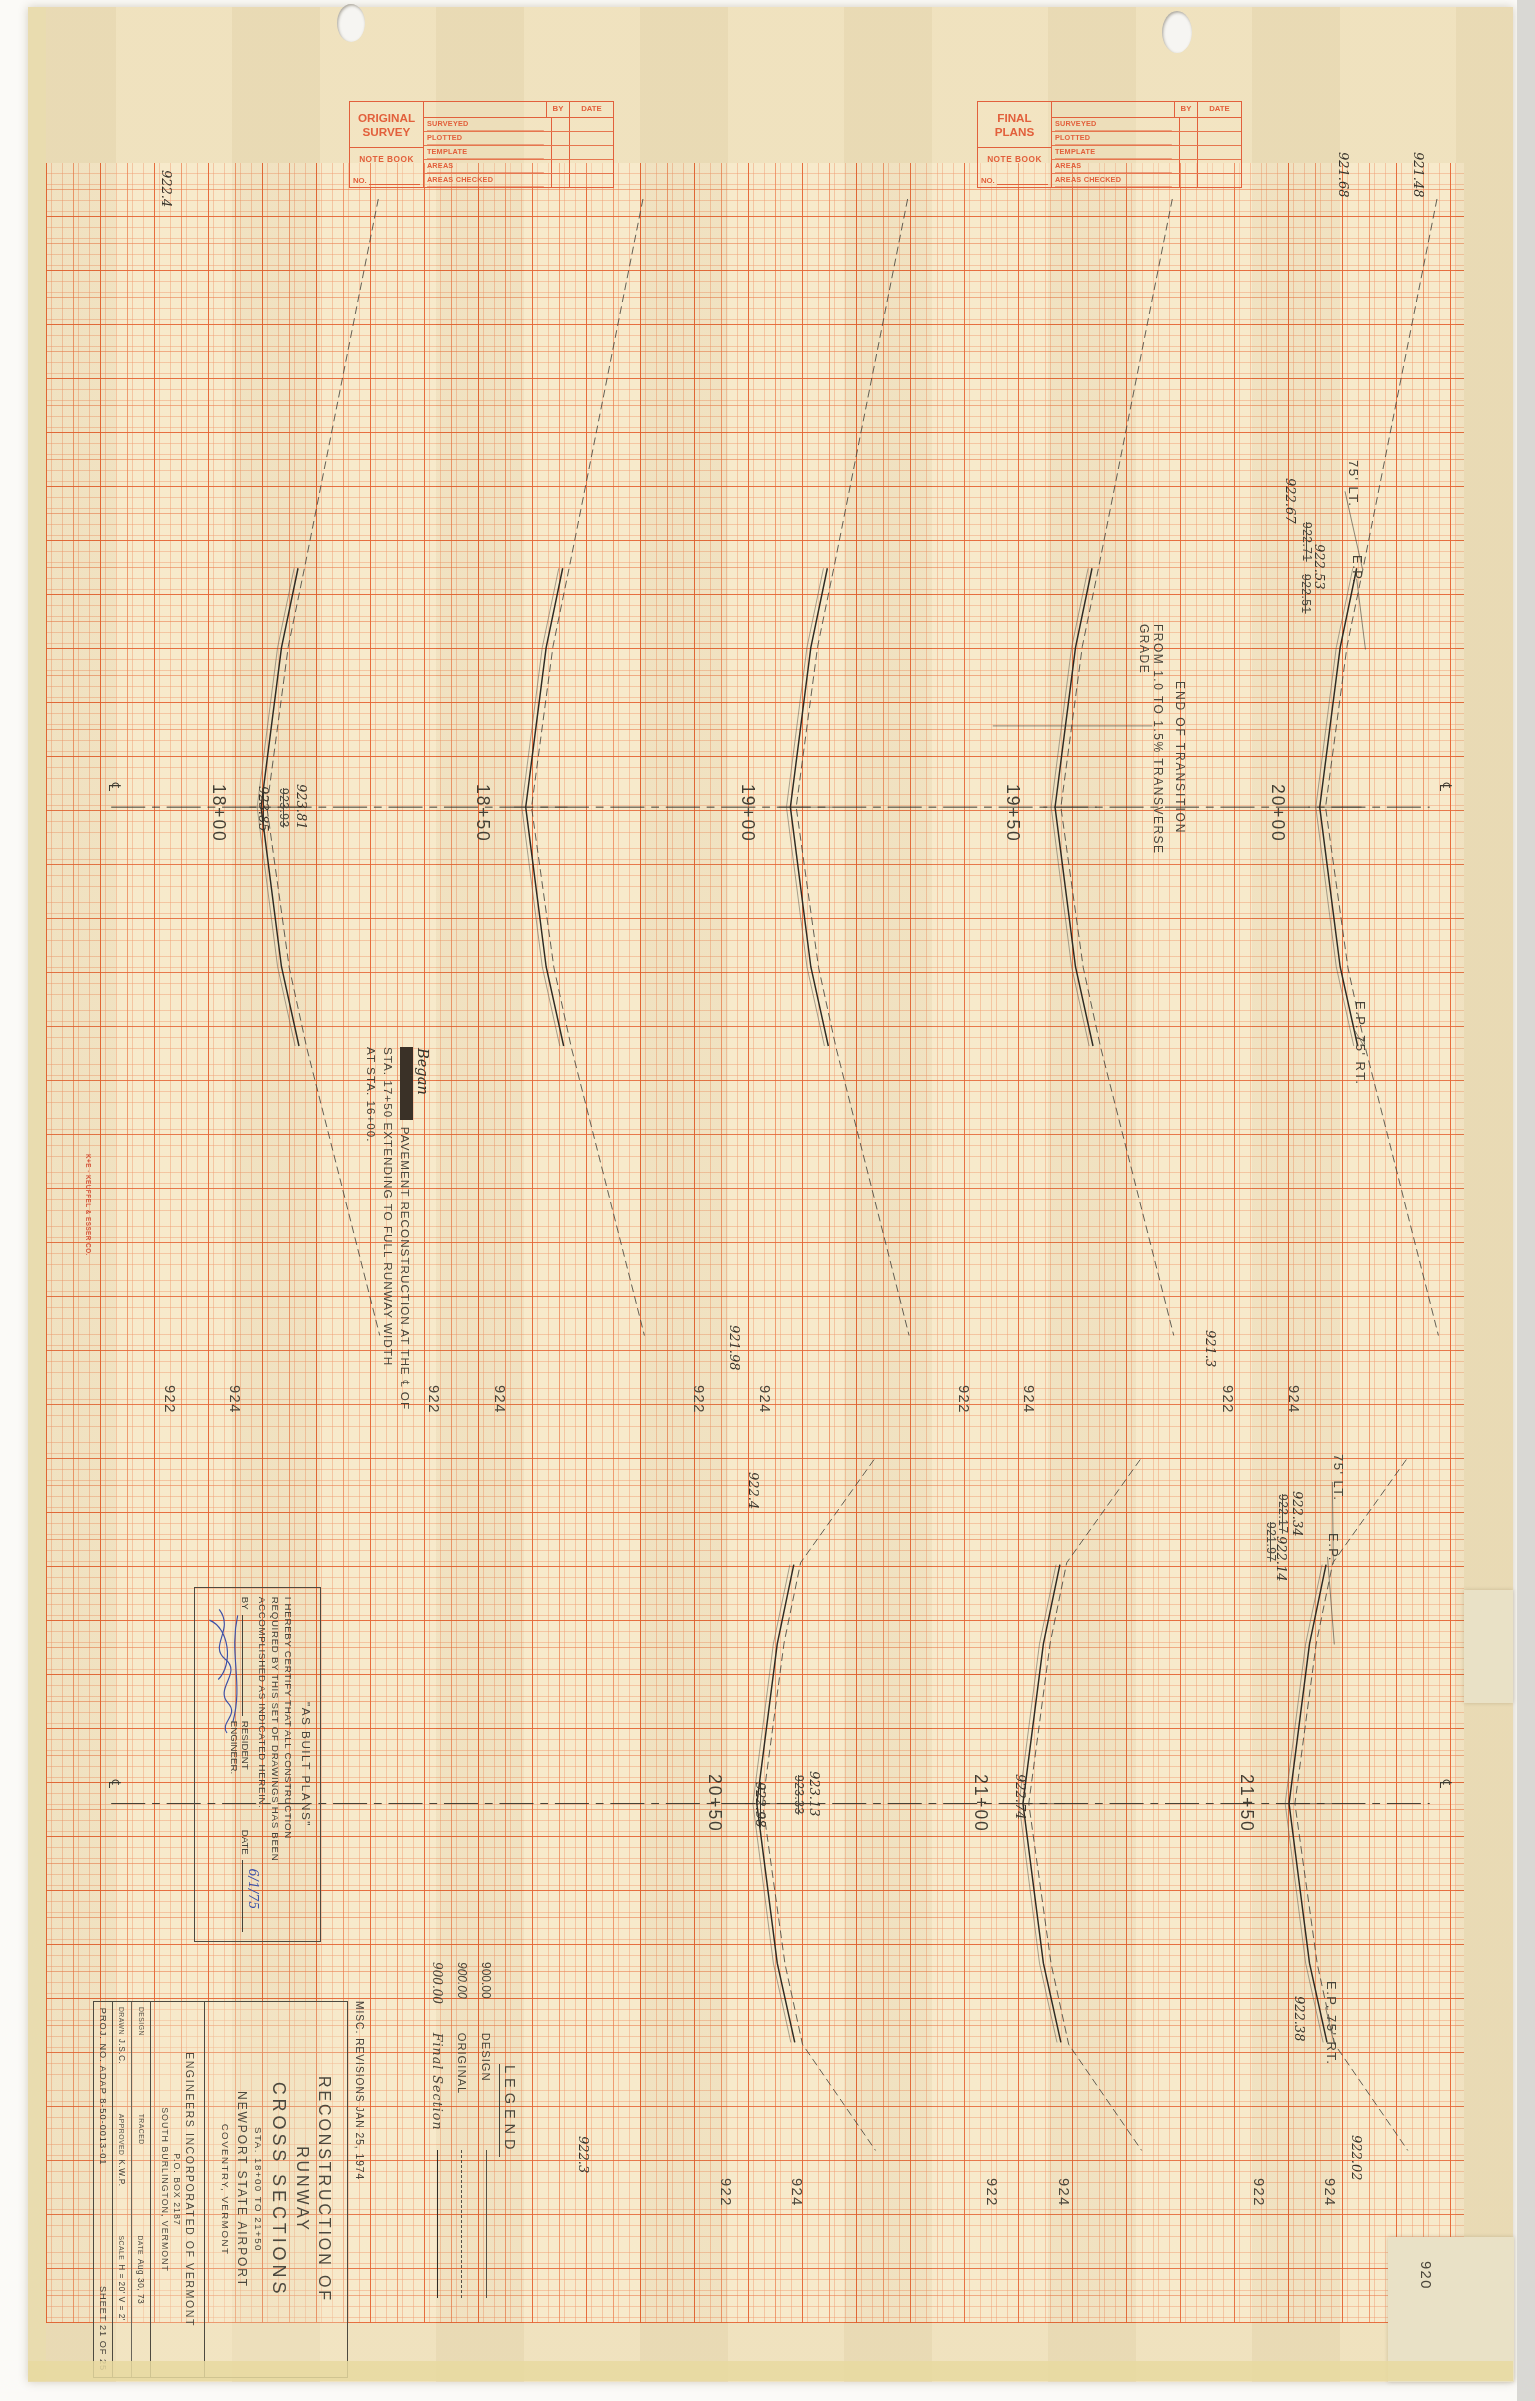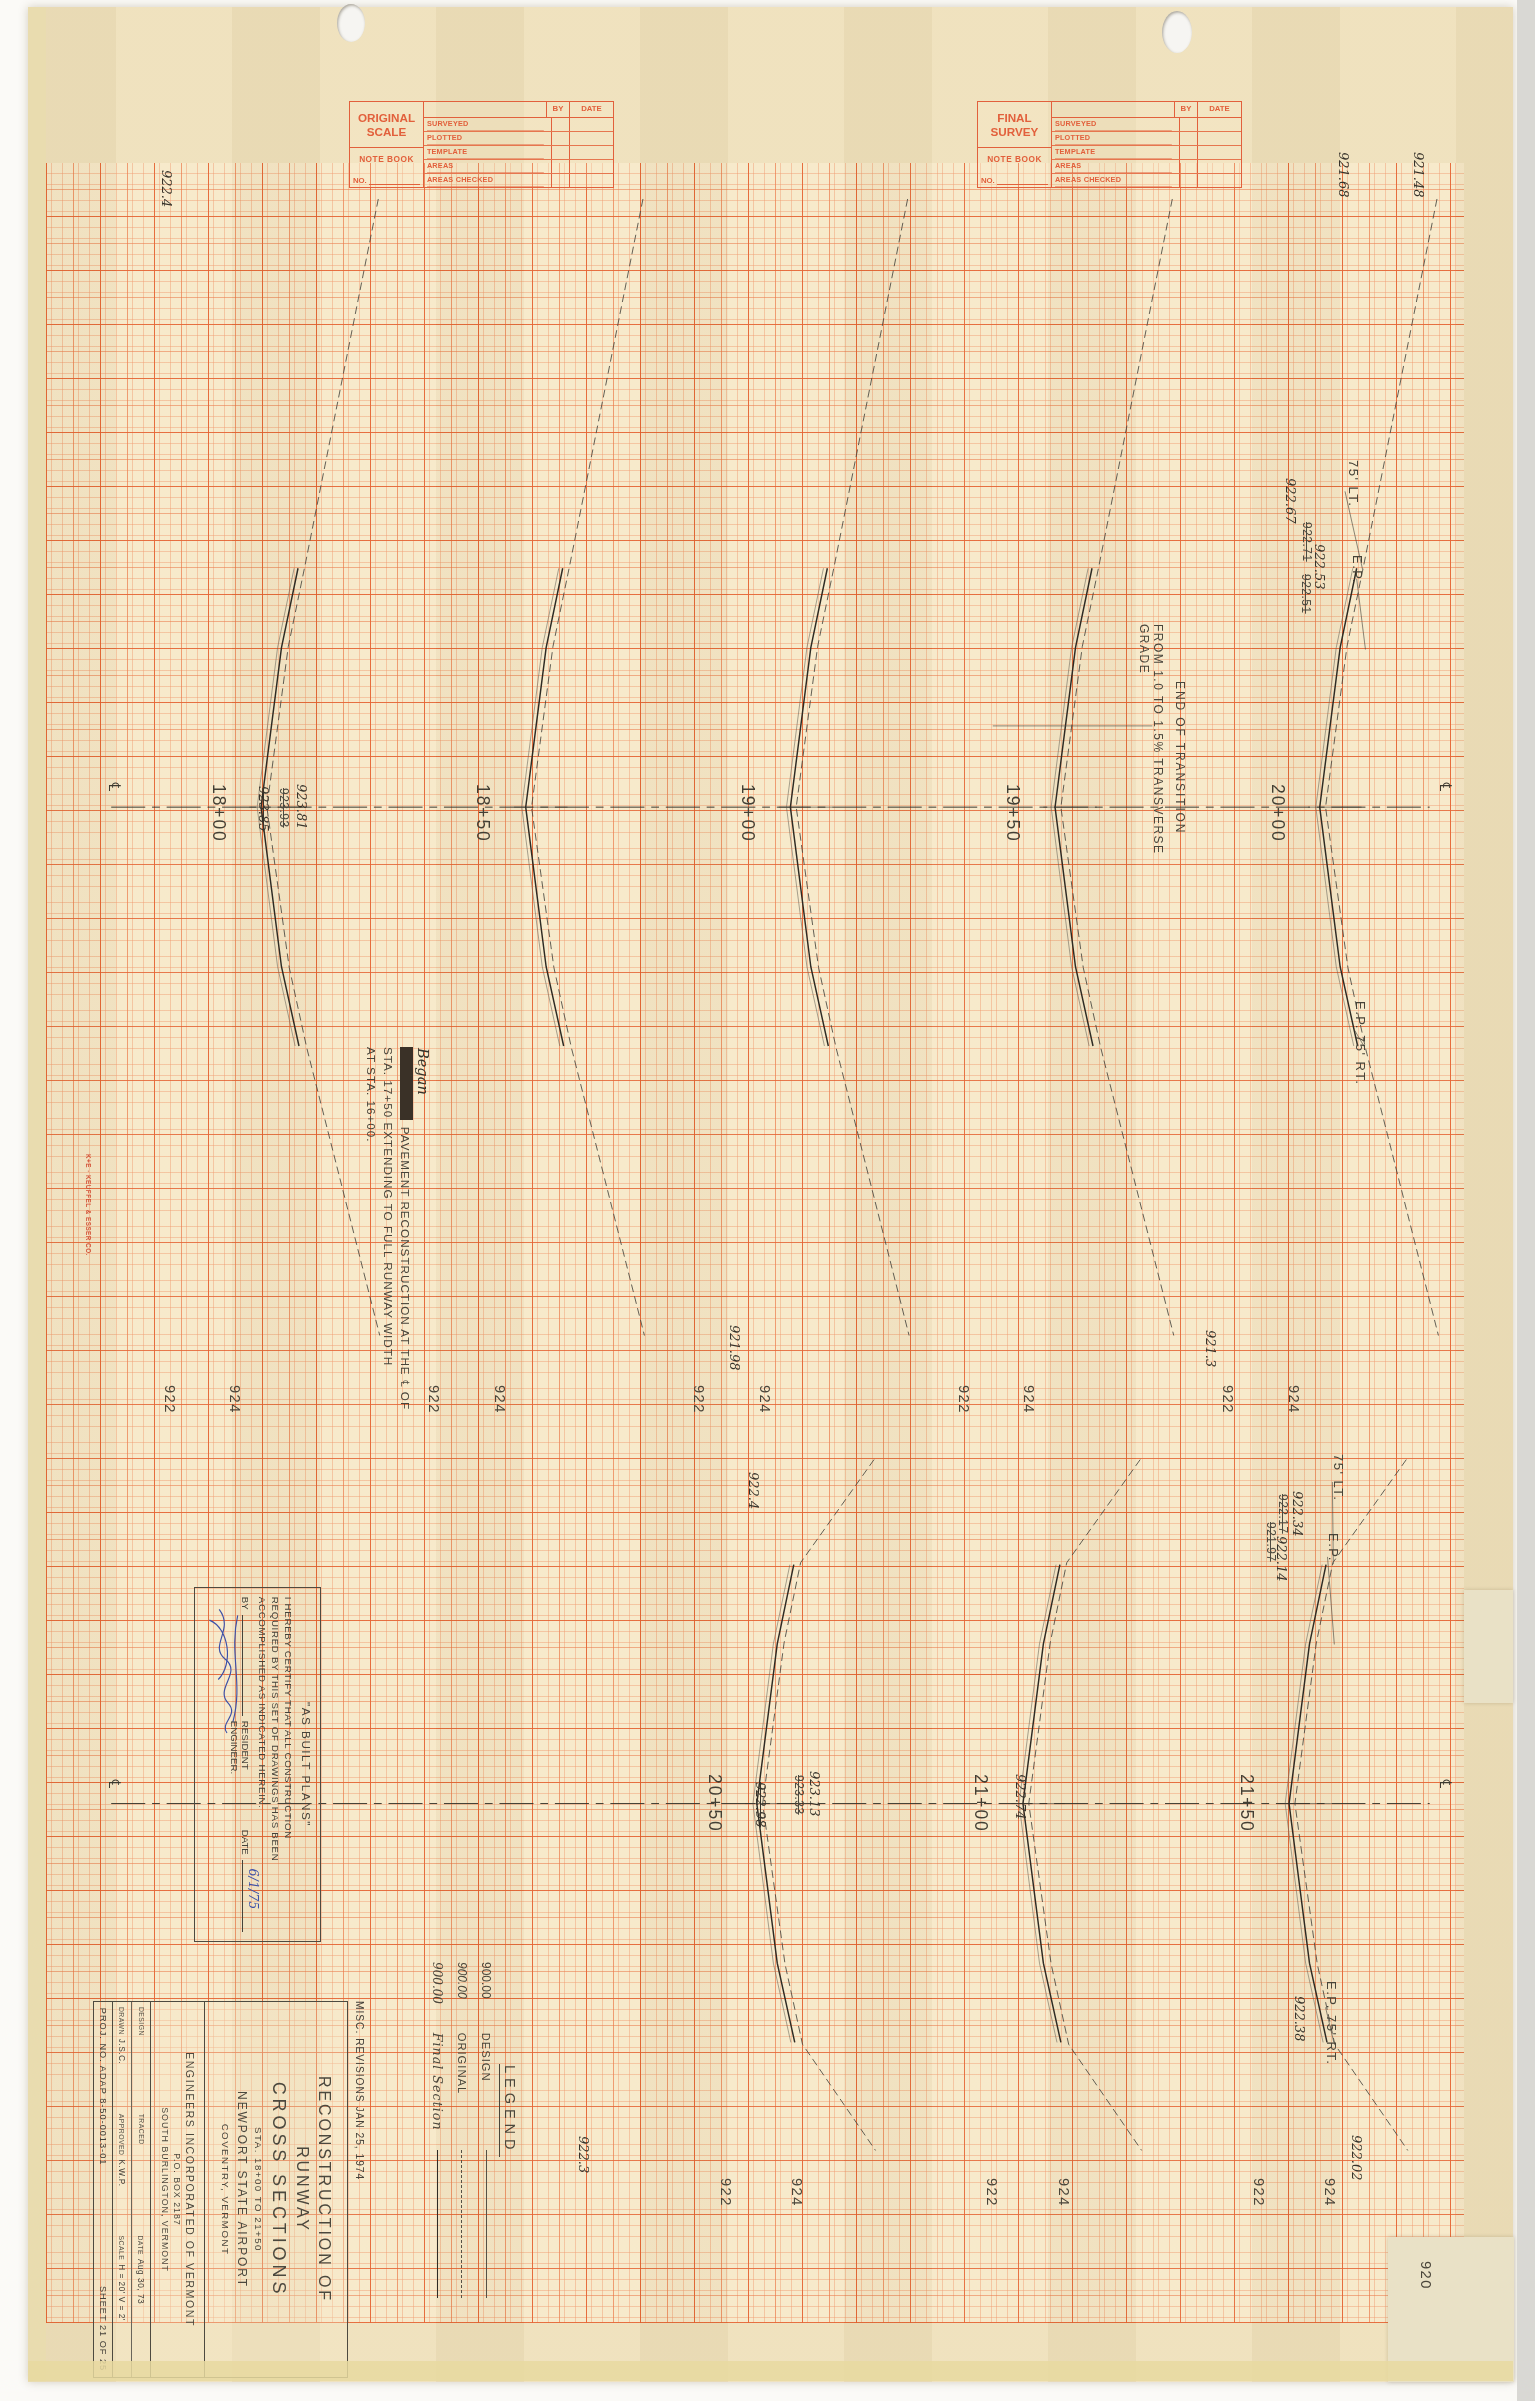--- a/index.html
+++ b/index.html
@@ -164,21 +164,21 @@
       <polyline points="2788,1190 2806,1335" fill="none" stroke="#4a4740" stroke-width="1.3"></polyline>
       <polyline points="2738,3046 2740,3215" fill="none" stroke="#4a4740" stroke-width="1.3"></polyline>
       <polyline points="2728,3200 2742,3380" fill="none" stroke="#4a4740" stroke-width="1.3"></polyline>
       <polyline points="2784,2118 2804,2152" fill="none" stroke="#4a4740" stroke-width="1.3"></polyline>
       <polyline points="2724,4126 2741,4198" fill="none" stroke="#4a4740" stroke-width="1.3"></polyline>
       <path d="M450,3308 C482,3350 428,3382 462,3410 C498,3438 440,3470 468,3500 C492,3526 450,3540 466,3562 M430,3330 C470,3346 480,3420 448,3452 M488,3320 C470,3400 500,3460 478,3540" fill="none" stroke="#3d51a8" stroke-width="2.4"></path>
     </svg>
 
   <div class="stamp" style="left:349px;top:101px;">
     <div class="lcol">
-      <div class="ltitle">ORIGINAL SCALE</div>
+      <div class="ltitle">ORIGINAL SURVEY</div>
       <div class="lnote">NOTE BOOK</div>
       <div class="lno">
           <span>NO.</span>
           <span class="ln"></span>
         </div>
     </div>
     <div class="rcol">
       <div class="hdr">
           <span class="sp"></span>
         <span class="by">BY</span>
@@ -207,21 +207,21 @@
       <div class="rrow">
           <span class="rlab">AREAS CHECKED</span>
           <span class="rby"></span>
           <span class="rdt"></span>
         </div>
     </div>
   </div>
 
   <div class="stamp" style="left:977px;top:101px;">
     <div class="lcol">
-      <div class="ltitle">FINAL SURVEY</div>
+      <div class="ltitle">FINAL PLANS</div>
       <div class="lnote">NOTE BOOK</div>
       <div class="lno">
           <span>NO.</span>
           <span class="ln"></span>
         </div>
     </div>
     <div class="rcol">
       <div class="hdr">
           <span class="sp"></span>
         <span class="by">BY</span>

